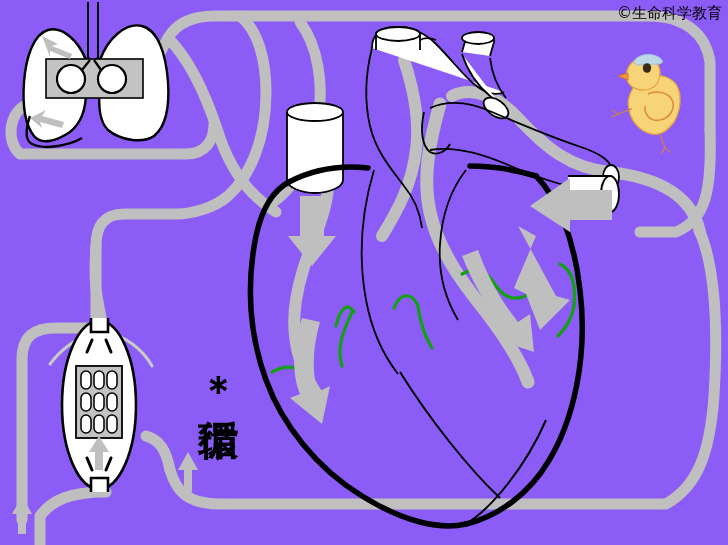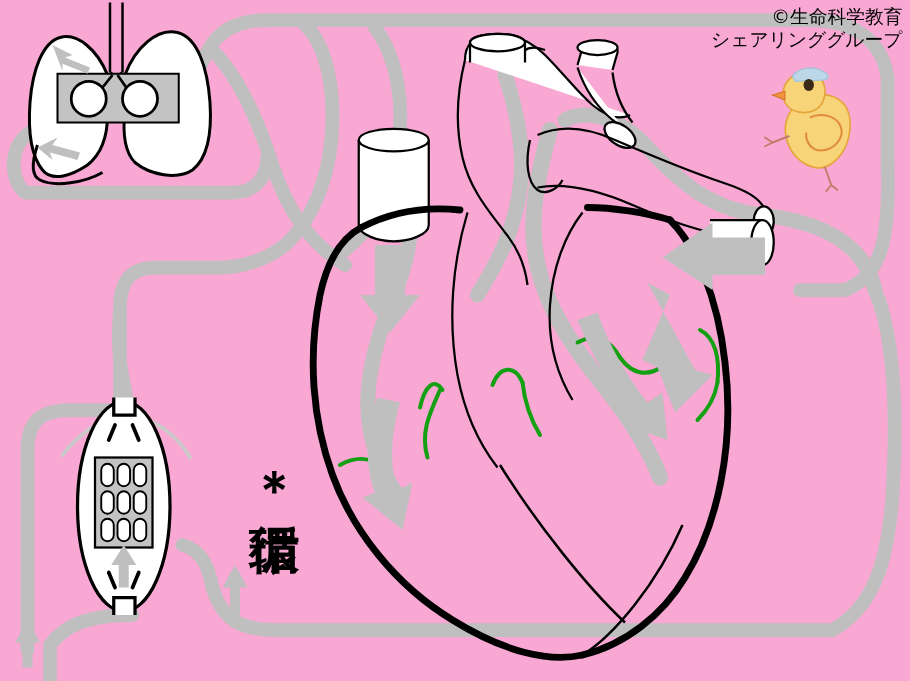--- a/index.html
+++ b/index.html
@@ -1,20 +1,20 @@
 <!DOCTYPE html>
 <html><head>
 <meta charset="utf-8">
 <style>
   html,body{margin:0;padding:0;background:#ffffff;}
   body{
     font-family:"Liberation Sans","DejaVu Sans",sans-serif;
     width:728px;height:545px;overflow:hidden;position:relative;
   }
-  #stage{position:relative;width:728px;height:545px;background:#f9a8d4;}
+  #stage{position:relative;width:728px;height:545px;background:#8b5cf6;}
   #stage svg{position:absolute;left:0;top:0;}
   .copyright{
     position:absolute;right:6px;top:4px;text-align:right;
     font-size:15px;line-height:19px;color:#000;
     font-family:"DejaVu Sans","Liberation Sans",sans-serif;
     white-space:pre;letter-spacing:0px;
   }
   .vlabel{
     position:absolute;left:196px;top:348px;
     font-size:40px;line-height:45px;color:#000;font-weight:600;
@@ -246,17 +246,17 @@
       <path d="M 628,73 L 618,76 L 628,80 Z" fill="#f0933c" stroke="#d5762a" stroke-width="0.9"></path>
 
       <g stroke="#bf7b6b" stroke-width="1.5" fill="none" stroke-linecap="round">
         <path d="M 631,109 L 618,114 M 618,114 L 612,110 M 618,114 L 612,117"></path>
         <path d="M 660,134 L 665,148 M 665,148 L 661,153 M 665,148 L 670,152"></path>
       </g>
     </g>
 
   </svg>
 
-  <div class="copyright"><span>©生命科学教育</span><br><span>シェアリンググループ</span></div>
+  <div class="copyright"><span>©生命科学教育</span><br></div>
 
   <div class="vlabel">＊循環</div>
 
 </div>
 
 </body></html>

